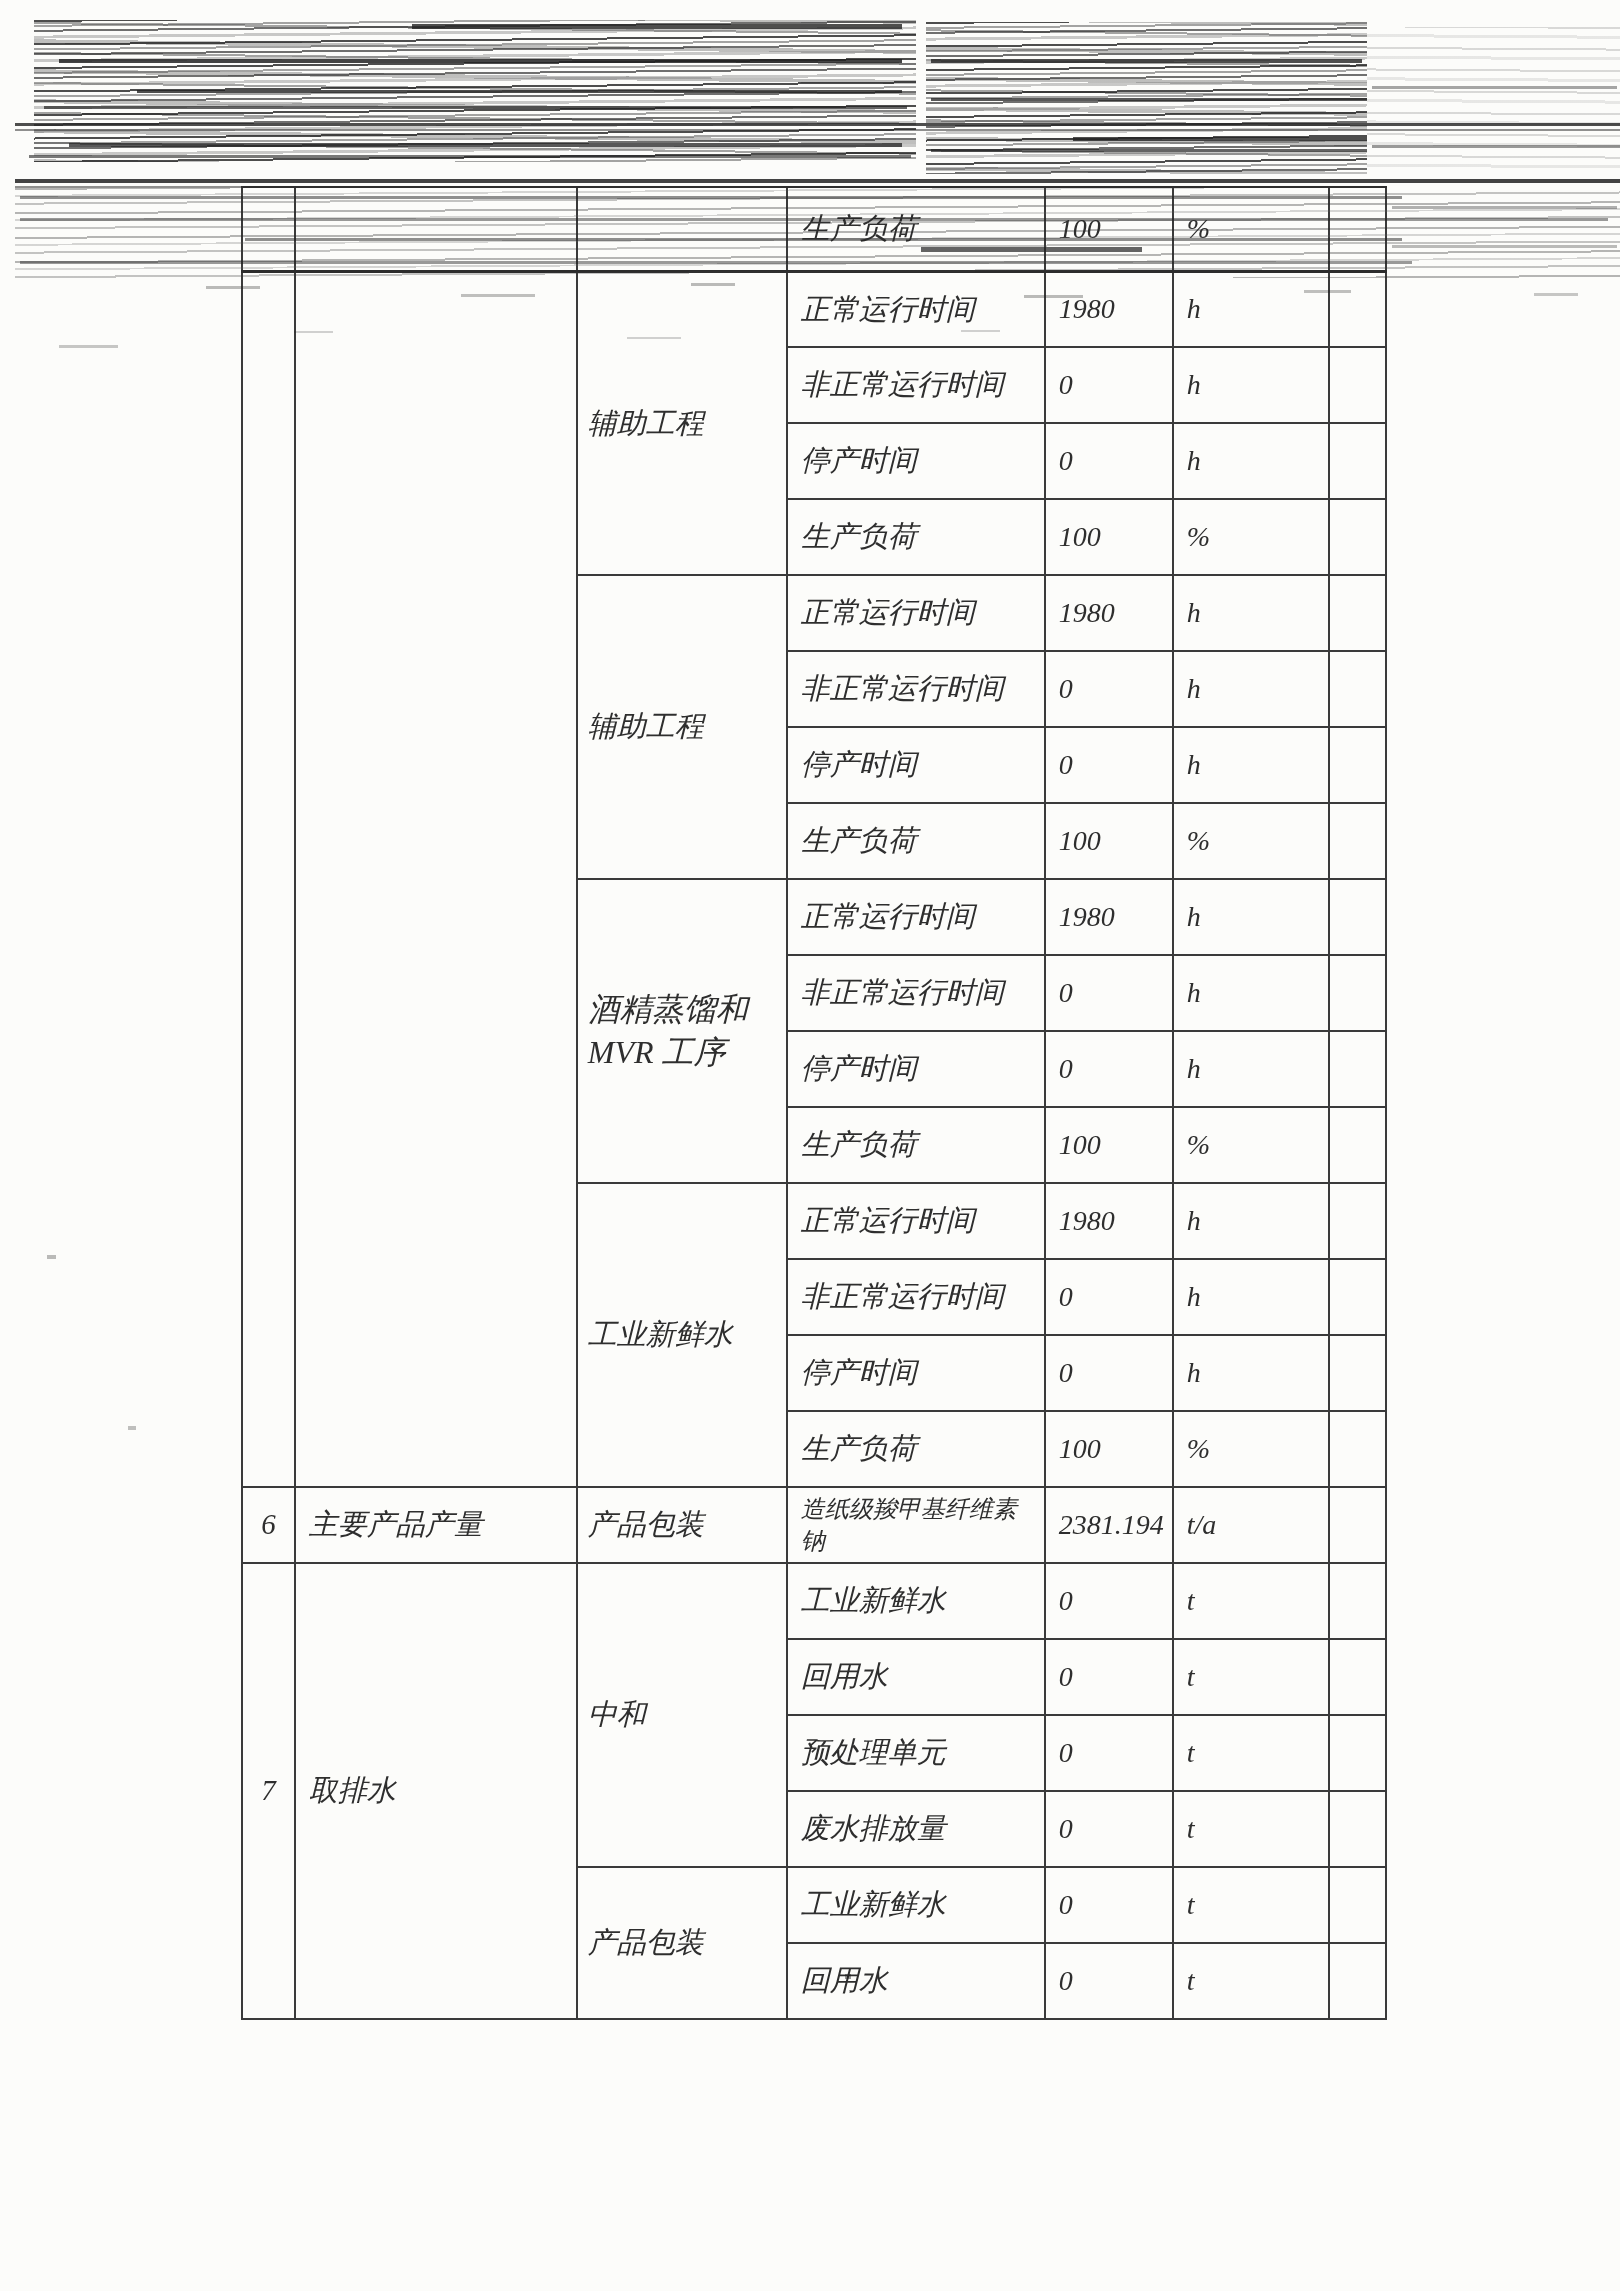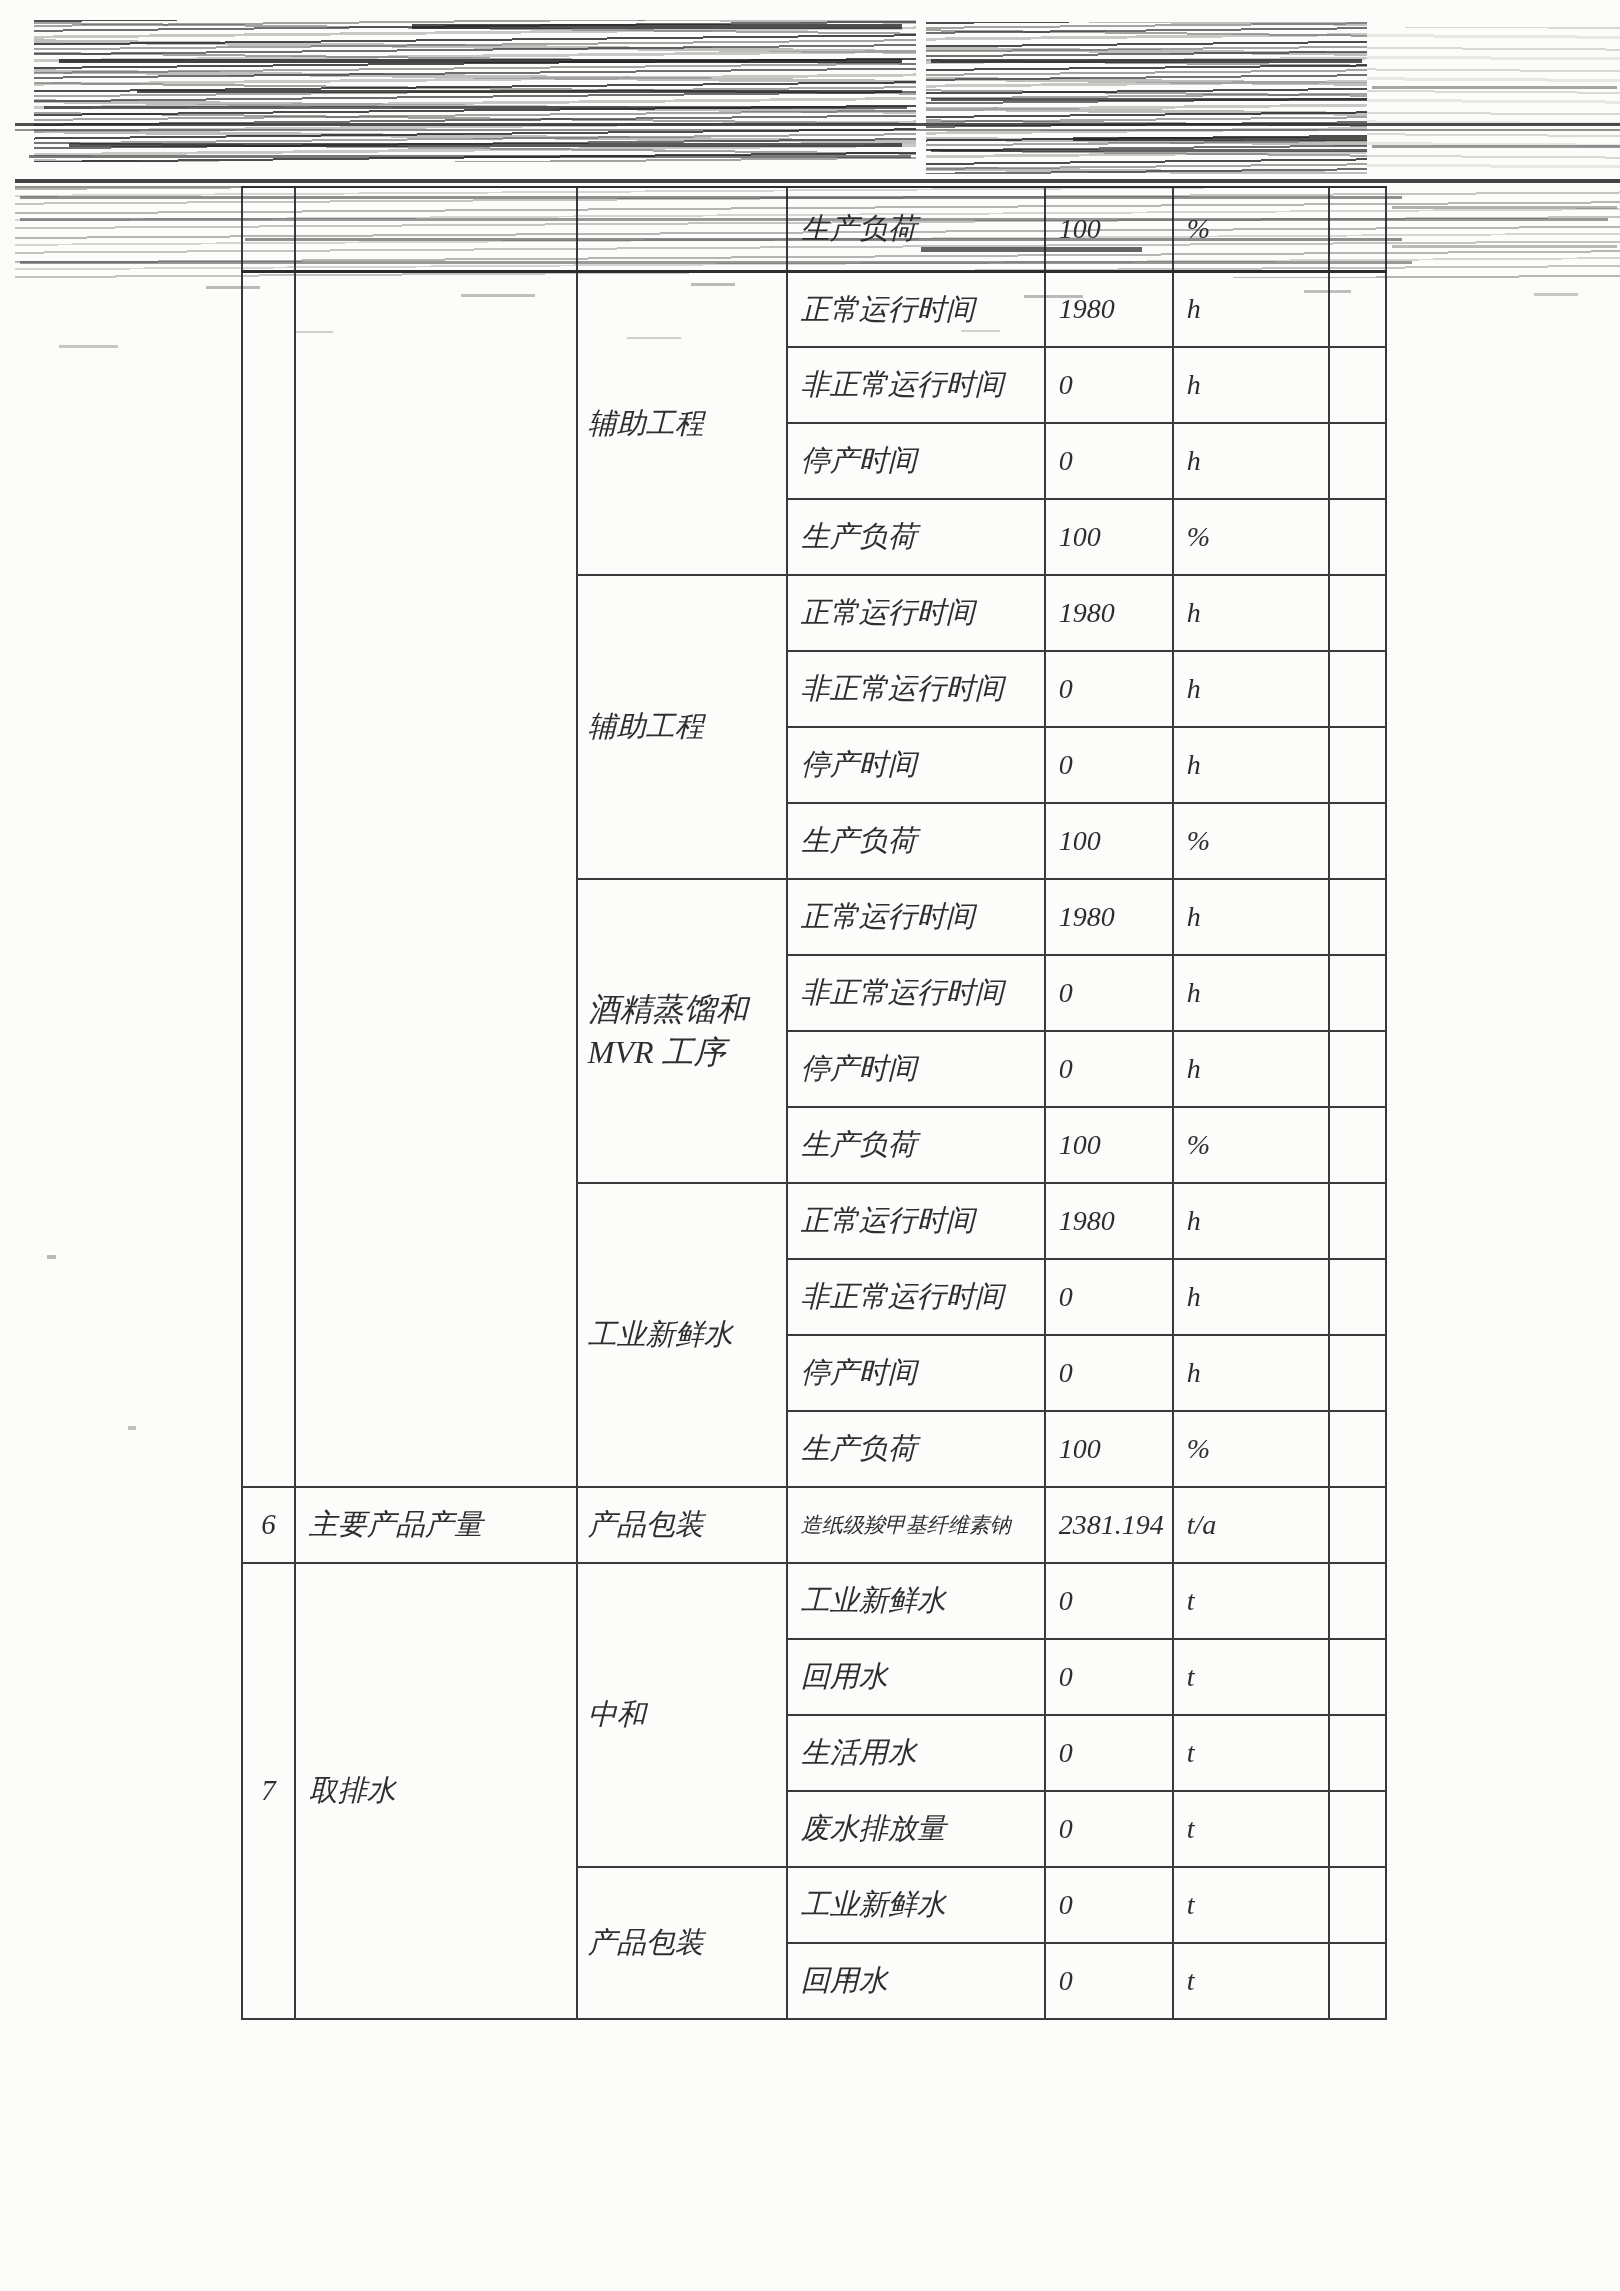--- a/index.html
+++ b/index.html
@@ -27,21 +27,21 @@
     color:#2e2e2e;
     overflow:hidden;
     word-break:break-all;
   }
   tr{height:76px;}
   tr.rp{height:84px;}
   tr.rp > td{border-bottom:3.9px solid #2c2c2c;}
   tr.gt > td{border-top:2.9px solid #303030;}
   td.c1{text-align:center;padding:0;}
   td.unitname{padding-left:9.8px;}
-  td.small{font-size:21px;}
+  td.small{font-size:24px;}
   td.c5,td.c6{font-size:28px;}
   
   .noise{position:absolute;pointer-events:none;z-index:5;}
   .streaks-dense{
     background-image:
       repeating-linear-gradient(179.4deg,
         rgba(28,28,28,.78) 0 2px, rgba(255,255,255,0) 2px 4.9px,
         rgba(75,75,75,.5) 4.9px 6.9px, rgba(255,255,255,0) 6.9px 9.8px,
         rgba(45,45,45,.68) 9.8px 11.8px, rgba(255,255,255,0) 11.8px 15.7px,
         rgba(115,115,115,.38) 15.7px 18.6px, rgba(255,255,255,0) 18.6px 23.5px),
@@ -216,21 +216,21 @@
         <td class="c6">t</td>
         <td class="c7"></td>
       </tr>
       <tr>
         <td class="c4">回用水</td>
         <td class="c5">0</td>
         <td class="c6">t</td>
         <td class="c7"></td>
       </tr>
       <tr>
-        <td class="c4">生活用水</td>
+        <td class="c4">预处理单元</td>
         <td class="c5">0</td>
         <td class="c6">t</td>
         <td class="c7"></td>
       </tr>
       <tr>
         <td class="c4">废水排放量</td>
         <td class="c5">0</td>
         <td class="c6">t</td>
         <td class="c7"></td>
       </tr>

